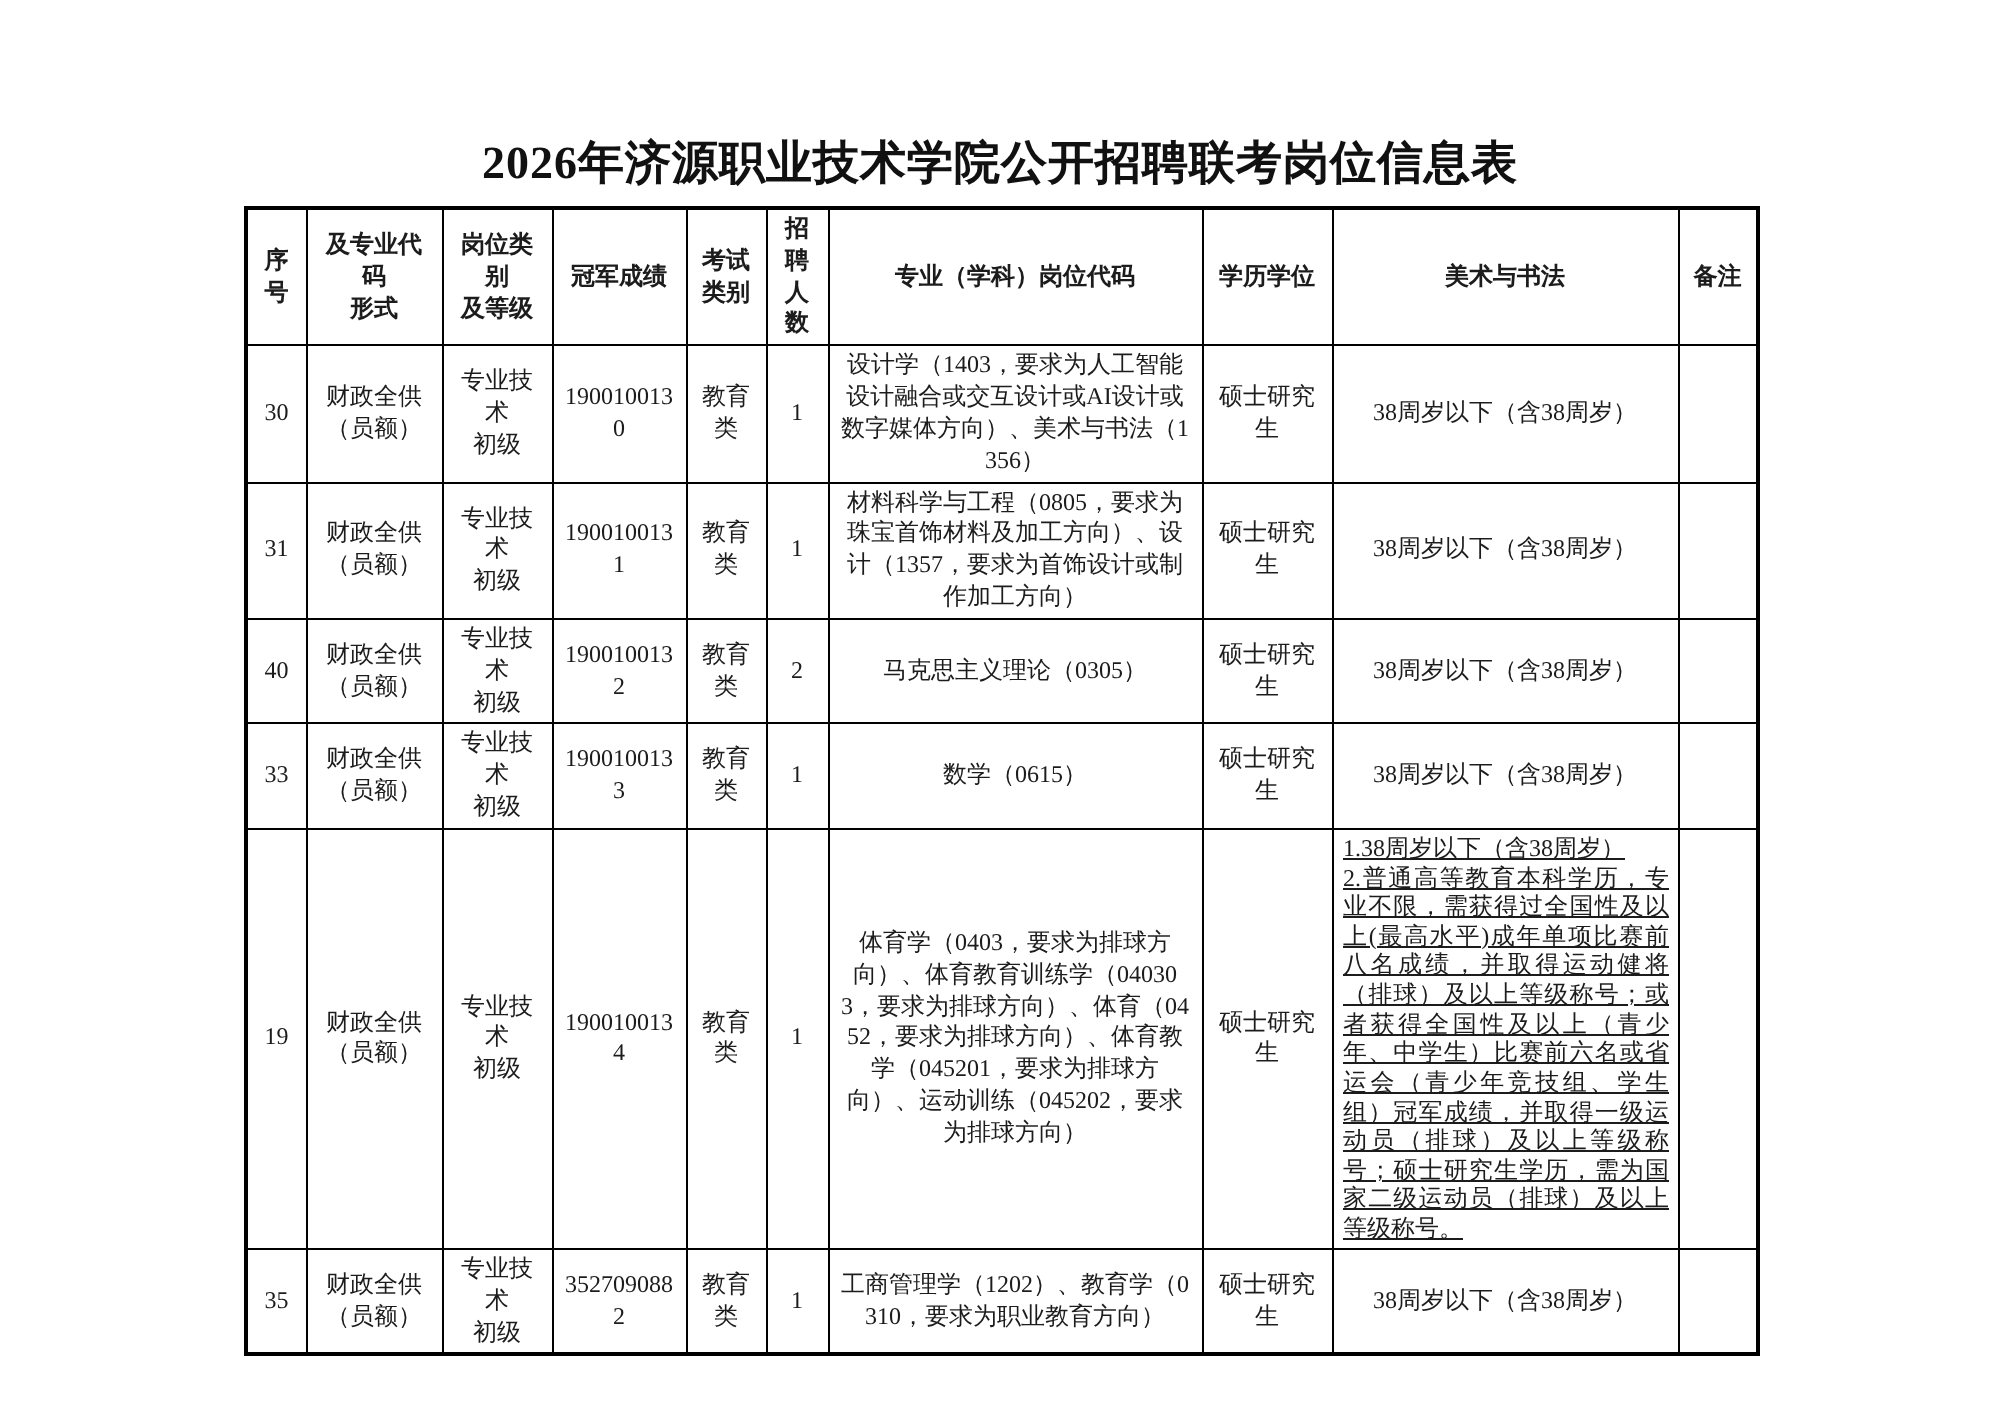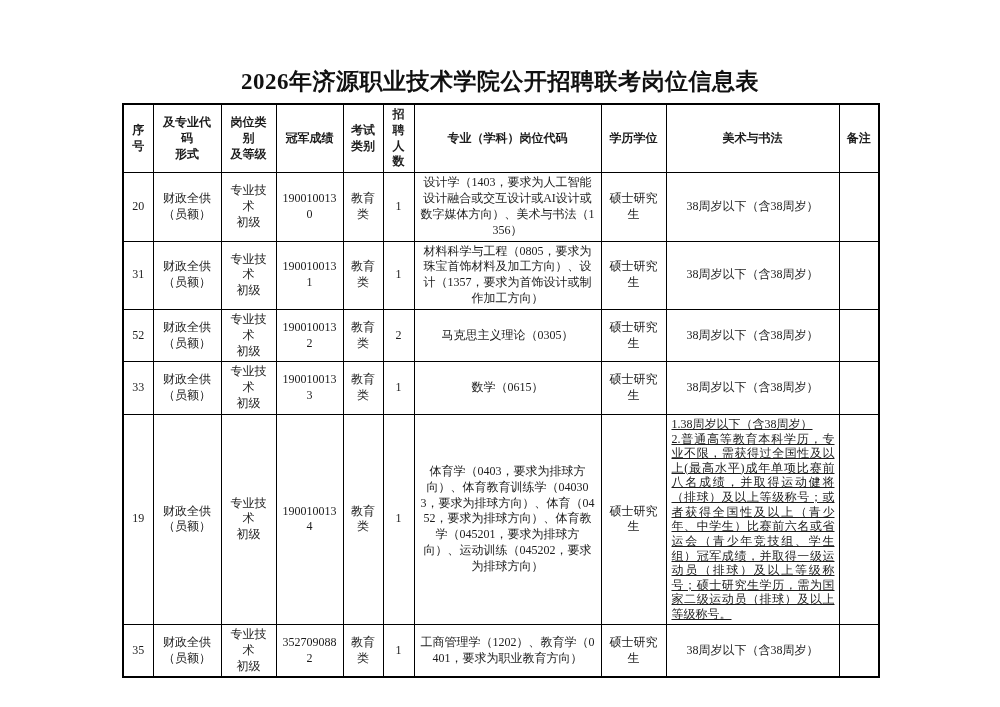--- a/index.html
+++ b/index.html
@@ -111,21 +111,21 @@
         <th>招聘
 人数</th>
         <th>专业（学科）岗位代码</th>
         <th>学历学位</th>
         <th>美术与书法</th>
         <th>备注</th>
       </tr>
     </thead>
     <tbody>
       <tr class="row-30">
-        <td>20</td>
+        <td>30</td>
         <td class="pre">财政全供
 （员额）</td>
         <td class="pre">专业技术
 初级</td>
         <td>1900100130</td>
         <td>教育类</td>
         <td>1</td>
         <td>设计学（1403，要求为人工智能设计融合或交互设计或AI设计或数字媒体方向）、美术与书法（1356）</td>
         <td>硕士研究生</td>
         <td>38周岁以下（含38周岁）</td>
@@ -139,21 +139,21 @@
 初级</td>
         <td>1900100131</td>
         <td>教育类</td>
         <td>1</td>
         <td>材料科学与工程（0805，要求为珠宝首饰材料及加工方向）、设计（1357，要求为首饰设计或制作加工方向）</td>
         <td>硕士研究生</td>
         <td>38周岁以下（含38周岁）</td>
         <td></td>
       </tr>
       <tr class="row-32">
-        <td>52</td>
+        <td>40</td>
         <td class="pre">财政全供
 （员额）</td>
         <td class="pre">专业技术
 初级</td>
         <td>1900100132</td>
         <td>教育类</td>
         <td>2</td>
         <td>马克思主义理论（0305）</td>
         <td>硕士研究生</td>
         <td>38周岁以下（含38周岁）</td>
@@ -190,21 +190,21 @@
       </tr>
       <tr class="row-35">
         <td>35</td>
         <td class="pre">财政全供
 （员额）</td>
         <td class="pre">专业技术
 初级</td>
         <td>3527090882</td>
         <td>教育类</td>
         <td>1</td>
-        <td>工商管理学（1202）、教育学（0401，要求为职业教育方向）</td>
+        <td>工商管理学（1202）、教育学（0310，要求为职业教育方向）</td>
         <td>硕士研究生</td>
         <td>38周岁以下（含38周岁）</td>
         <td></td>
       </tr>
     </tbody>
   </table>
 
 </div>
 
 </body></html>

